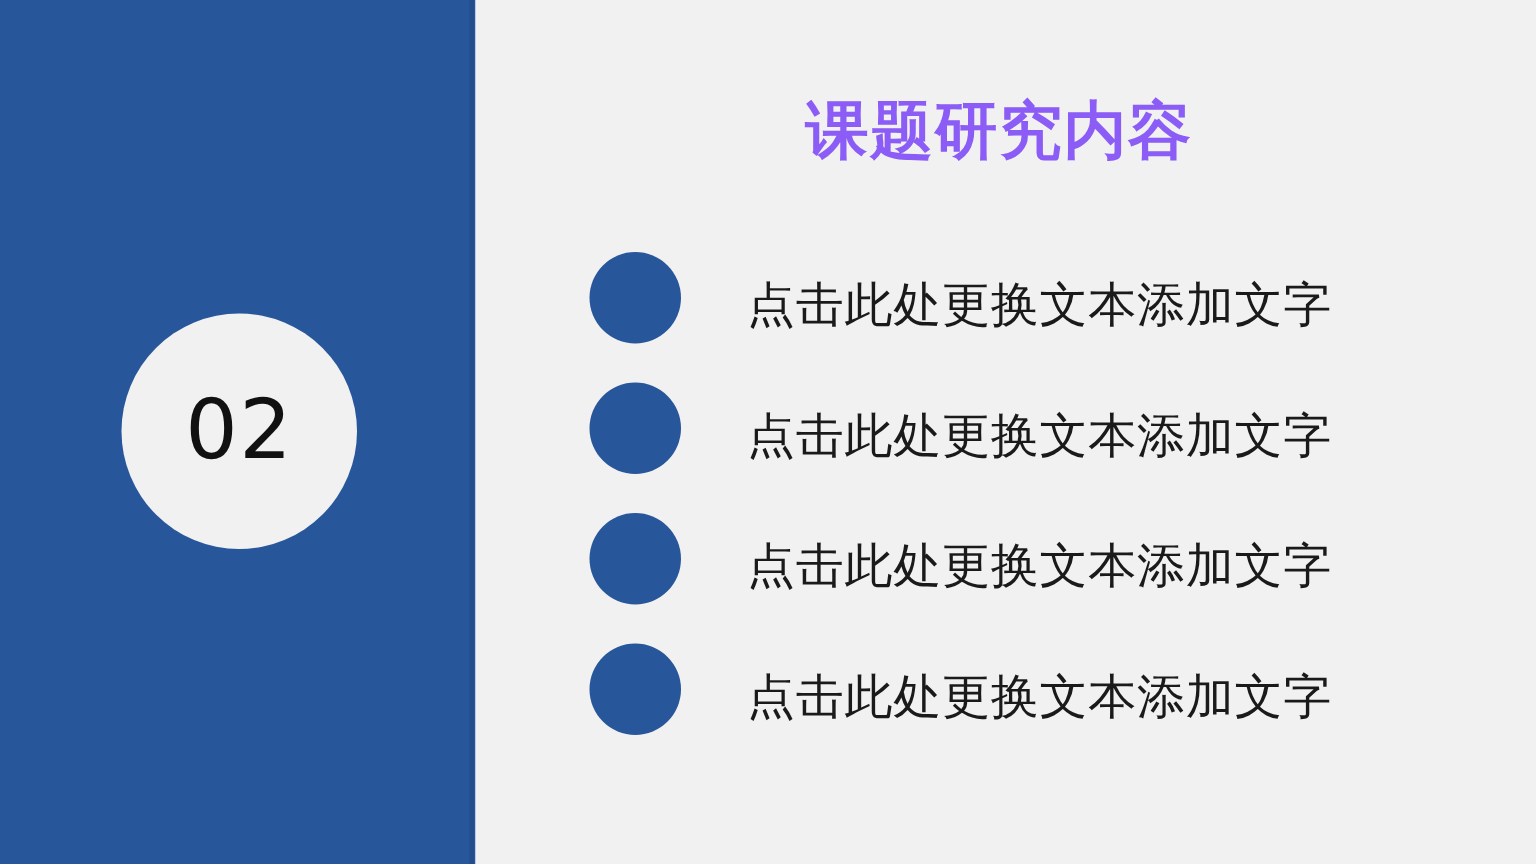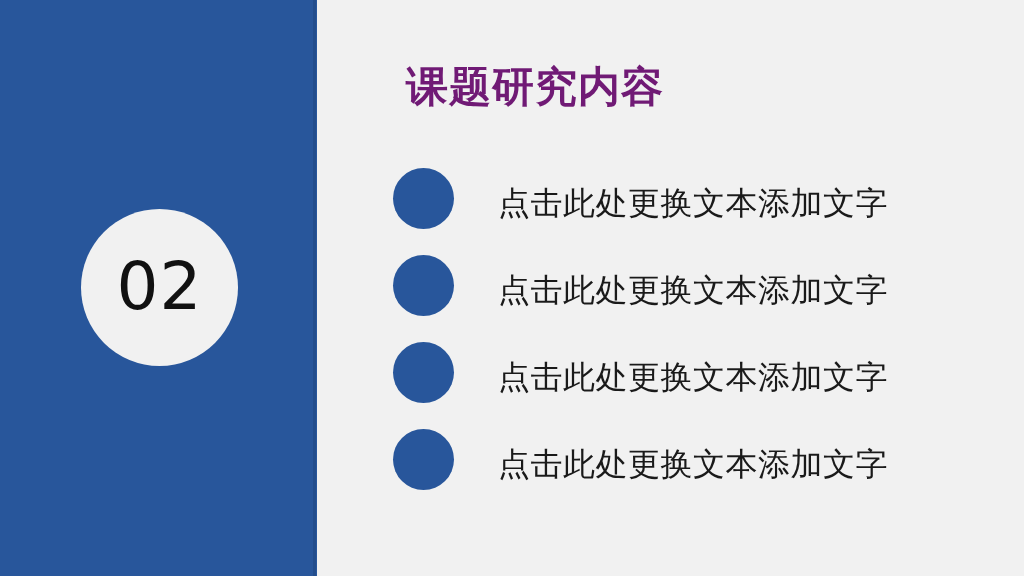--- a/index.html
+++ b/index.html
@@ -45,47 +45,48 @@
     width: 157px;
     height: 157px;
     border-radius: 50%;
     background: #f1f1f1;
     display: flex;
     align-items: center;
     justify-content: center;
   }
   .number-badge-label {
     font-family: "DejaVu Sans", "Liberation Sans", sans-serif;
-    font-size: 66px;
+    font-size: 55px;
     font-weight: 400;
     color: #111111;
     letter-spacing: 1px;
     line-height: 1;
     transform: translateY(-1px);
   }
 
   
   .content-area {
     position: absolute;
     left: 317px;
     top: 0;
     width: 707px;
     height: 576px;
     background: #f1f1f1;
   }
 
   .slide-title {
     position: absolute;
-    left: 89px;
+    left: 109px;
     top: 62px;
     width: 480px;
+    text-align: center;
     font-family: "DejaVu Sans", "Liberation Sans", sans-serif;
     font-size: 42px;
     font-weight: 700;
-    color: #701a75;
+    color: #8b5cf6;
     letter-spacing: 1px;
     line-height: 1.18;
     white-space: nowrap;
   }
 
   
   .bullet-list {
     position: absolute;
     left: 0;
     top: 168px;

